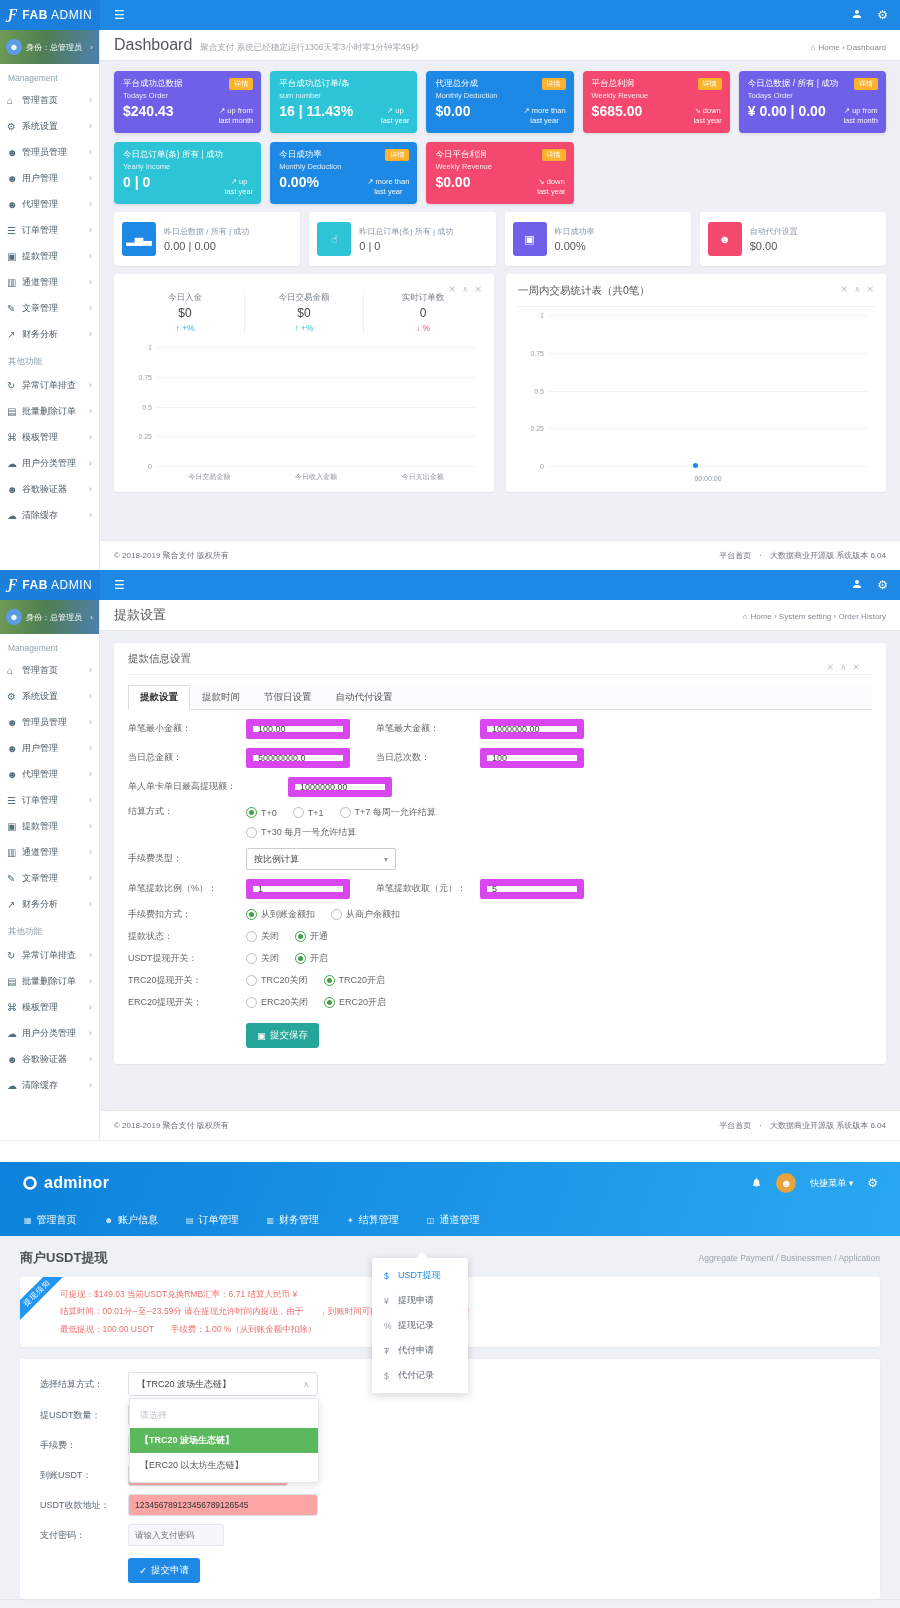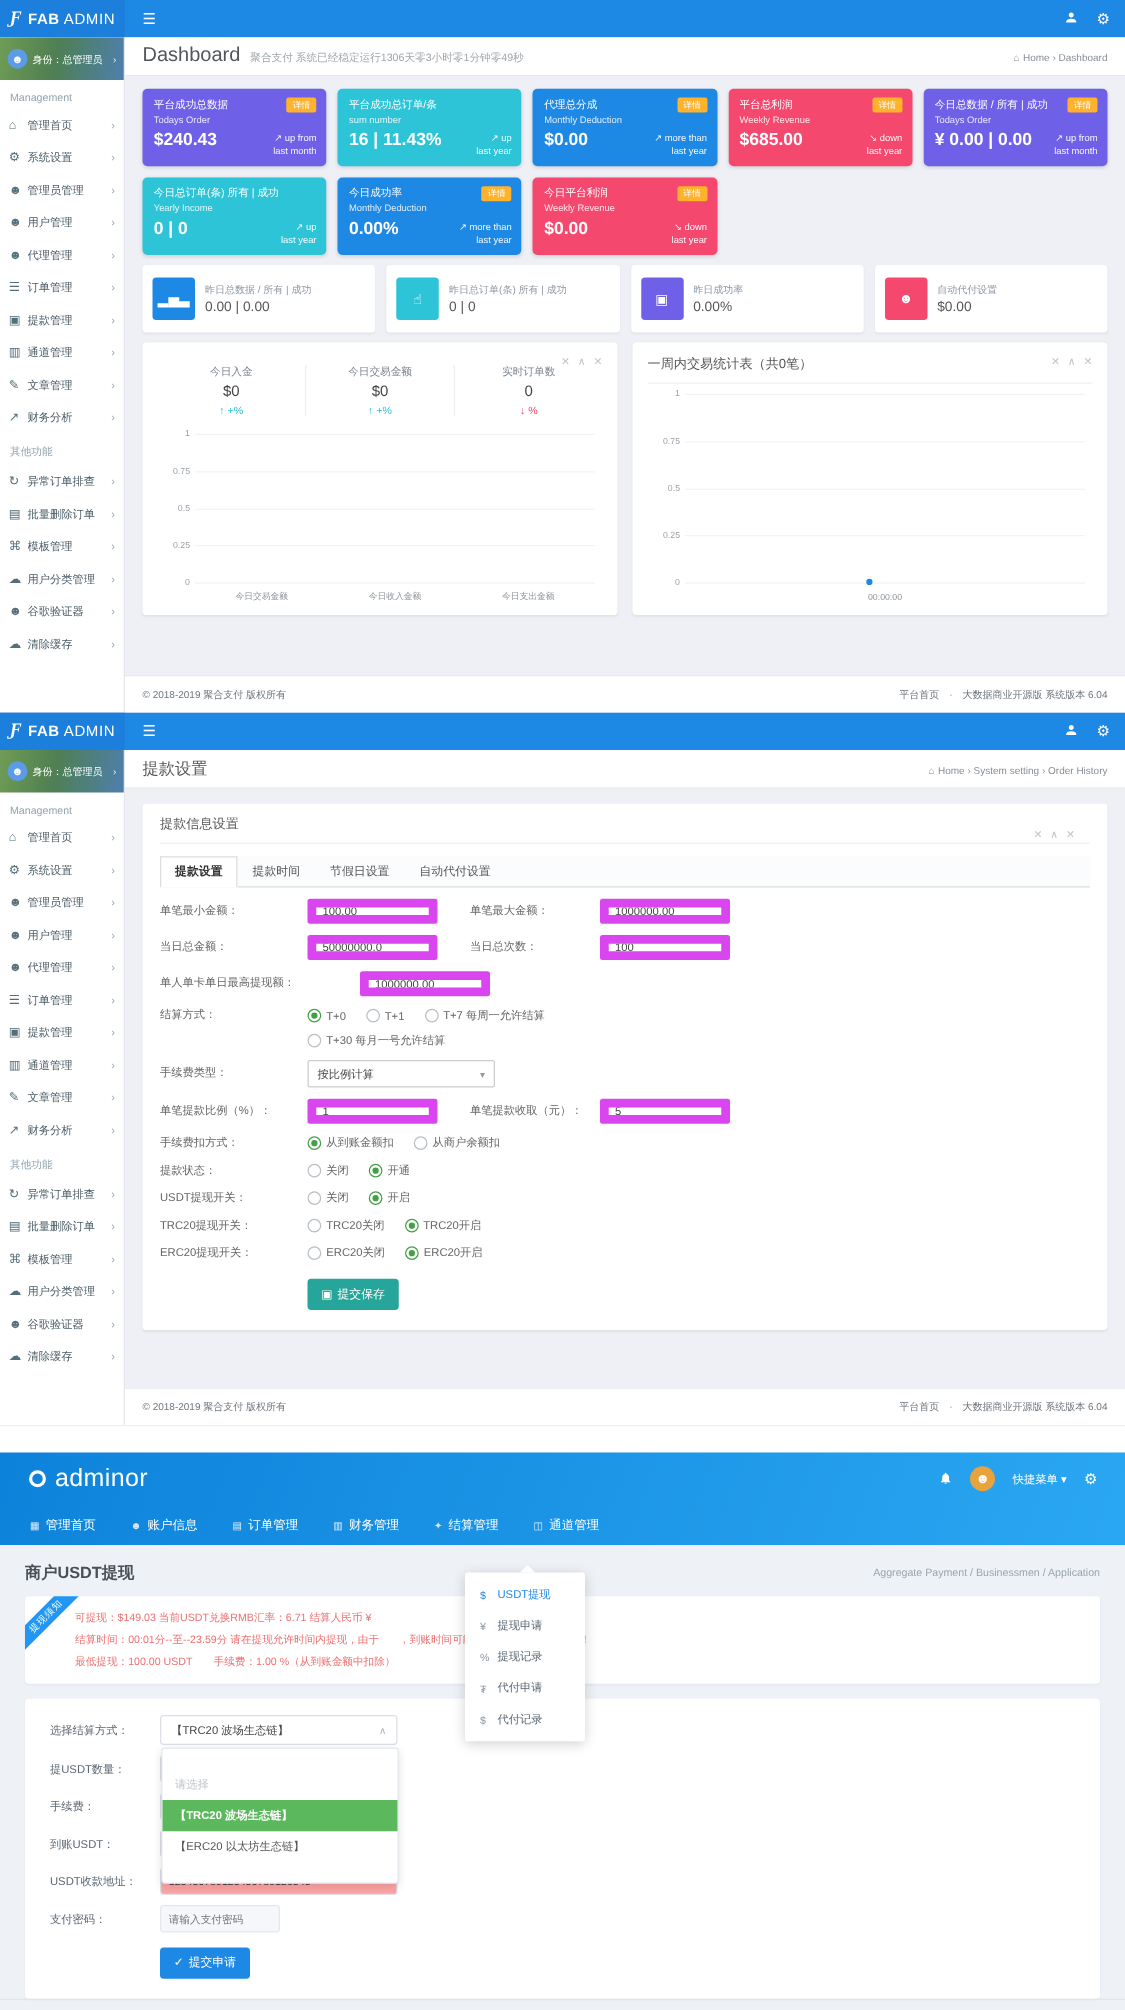--- a/index.html
+++ b/index.html
@@ -41,21 +41,21 @@
   .crumb{margin-left:auto;font-size:8px;color:#868e96;white-space:nowrap}
   .crumb .h{margin-right:3px}
   .fab-content{padding:10px 14px 0;flex:1;display:flex;flex-direction:column;min-height:0}
   .cards{display:grid;grid-template-columns:repeat(5,1fr);gap:9px;margin-bottom:8px}
   .scard{border-radius:4px;color:#fff;padding:7px 9px;height:62px;position:relative;cursor:pointer;box-shadow:0 1px 3px rgba(0,0,0,.12)}
   .scard .t{font-size:8.5px;white-space:nowrap;overflow:hidden}
   .scard .sub{font-size:7.5px;opacity:.85;margin-top:1px;white-space:nowrap}
   .scard .val{font-size:14px;font-weight:bold;margin-top:3px;white-space:nowrap}
   .badge{position:absolute;top:7px;right:8px;background:#ffb22b;color:#fff;font-size:7px;padding:1px 5px;border-radius:2px}
   .badge:empty{display:none}
-  .trend{position:absolute;right:8px;bottom:7px;text-align:right;font-size:7.5px;line-height:1.35;opacity:.95}
+  .trend{position:absolute;right:8px;bottom:7px;text-align:center;font-size:7.5px;line-height:1.35;opacity:.95}
   .purple{background:#6f60e8}.teal{background:#2cc4d6}.blue{background:#1e88e5}.pink{background:#f4486e}
   .minis{display:grid;grid-template-columns:repeat(4,1fr);gap:9px;margin-bottom:8px}
   .mini{background:#fff;border-radius:3px;padding:8px;display:flex;align-items:center;gap:8px;height:54px;box-shadow:0 1px 2px rgba(0,0,0,.06)}
   .mini-ic{width:34px;height:34px;border-radius:3px;display:flex;align-items:center;justify-content:center;color:#fff;font-size:11px;flex:none}
   .mini-tx{min-width:0}
   .mini-lb{font-size:8px;color:#8b98a5;white-space:nowrap;overflow:hidden}
   .mini-val{font-size:11px;color:#555;margin-top:3px}
   .panels{display:grid;grid-template-columns:1fr 1fr;gap:12px}
   .panel{background:#fff;border-radius:3px;padding:10px 12px;height:218px;position:relative;box-shadow:0 1px 2px rgba(0,0,0,.06);display:flex;flex-direction:column}
   .panel-h{font-size:10.5px;color:#555;padding-bottom:8px;border-bottom:1px solid #f0f0f0}
@@ -95,21 +95,21 @@
   .radio.on{border-color:#43a047}
   .radio.on::after{content:'';position:absolute;left:2px;top:2px;right:2px;bottom:2px;border-radius:50%;background:#43a047}
   .fselect{width:150px;height:22px;border:1px solid #ccc;border-radius:2px;display:flex;align-items:center;padding:0 7px;background:#fff;cursor:pointer;color:#444}
   .fselect .car{margin-left:auto;color:#999;font-size:8px}
   .btn-save{margin:14px 0 2px 118px;display:inline-flex;align-items:center;gap:4px;background:#26a69a;color:#fff;border:none;font-size:9.5px;padding:6px 11px;border-radius:3px;cursor:pointer;font-family:inherit}
 
   
   .s3gap{height:22px;background:#fff;border-top:1px solid #eee;flex:none}
   .a-head{background:linear-gradient(110deg,#0d82da,#2aa7f2);color:#fff;flex:none;position:relative;z-index:30}
   .a-logorow{height:42px;display:flex;align-items:center;padding:0 22px}
-  .a-logo{display:flex;align-items:center;gap:6px;font-size:20px;font-weight:normal;letter-spacing:.3px}
+  .a-logo{display:flex;align-items:center;gap:6px;font-size:16px;font-weight:bold;letter-spacing:.3px}
   .a-right{margin-left:auto;display:flex;align-items:center;gap:14px;font-size:9px}
   .a-avatar{width:20px;height:20px;border-radius:50%;background:#e8a33d;display:flex;align-items:center;justify-content:center;font-size:11px}
   .a-nav{height:32px;display:flex;align-items:center;gap:28px;padding:0 24px;font-size:10px}
   .a-nav-item{display:flex;align-items:center;gap:5px;cursor:pointer;position:relative;height:100%}
   .a-nav-item .ic{font-size:8px;opacity:.85}
   .a-dd{position:absolute;top:calc(100% + 7px);left:-16px;width:96px;background:#fff;box-shadow:0 2px 10px rgba(0,0,0,.18);border-radius:2px;padding:5px 0;color:#5a6772;z-index:40}
   .a-dd::before{content:'';position:absolute;top:-6px;left:44px;border:6px solid transparent;border-top:none;border-bottom:6px solid #fff}
   .a-dd-item{display:flex;align-items:center;gap:6px;padding:6px 12px;font-size:9px;cursor:pointer;white-space:nowrap}
   .a-dd-item .ic{width:8px;color:#8b98a5;font-size:8.5px}
   .a-dd-item.active{color:#1e88e5}
@@ -122,21 +122,21 @@
   .ribbon{position:absolute;left:-28px;top:9px;transform:rotate(-45deg);background:#2196f3;color:#fff;font-size:7.5px;padding:2px 28px;letter-spacing:1px}
   .nline{font-size:8.5px;color:#ee6f6f;line-height:2.05;white-space:nowrap}
   .sp150{display:inline-block;width:150px}
   .sp16{display:inline-block;width:16px}
   .a-card{background:#fff;border-radius:3px;margin-top:12px;padding:13px 20px 16px;box-shadow:0 1px 2px rgba(0,0,0,.05)}
   .arow{display:flex;align-items:center;margin-top:8px;font-size:9px;color:#5a6772}
   .arow:first-child{margin-top:0}
   .alabel{width:88px;flex:none}
   .aselect{width:190px;height:24px;border:1px solid #dcdfe6;border-radius:3px;display:flex;align-items:center;padding:0 8px;background:#fff;cursor:pointer;color:#444;position:relative}
   .aselect .car{margin-left:auto;color:#b0b6bd;font-size:8px}
-  .sel-dd{position:absolute;top:calc(100% + 3px);left:0;width:190px;background:#fff;border:1px solid #e4e7ed;border-radius:3px;box-shadow:0 2px 8px rgba(0,0,0,.12);padding:16px 0;z-index:20}
+  .sel-dd{position:absolute;top:calc(100% + 3px);left:0;width:190px;background:#fff;border:1px solid #e4e7ed;border-radius:3px;box-shadow:0 2px 8px rgba(0,0,0,.12);padding:4px 0;z-index:20}
   .sel-opt{padding:6px 10px;font-size:9px;color:#555;cursor:pointer;white-space:nowrap}
   .sel-opt.muted{color:#bfc6cc}
   .sel-opt.selected{background:#5cb85c;color:#fff;font-weight:bold}
   .ainput{height:22px;width:160px;border:1px solid #dcdfe6;border-radius:3px;padding:0 6px;font-size:8.5px;color:#333;background:#fca5a5}
   .ainput.dis{background:#f5f7fa;border-color:#e4e7ed;color:#c0c4cc;width:96px}
   .btn-apply{margin:12px 0 0 88px;display:inline-flex;align-items:center;gap:4px;background:#1e88e5;color:#fff;border:none;font-size:9.5px;padding:6px 11px;border-radius:3px;cursor:pointer;font-family:inherit}
   .a-footer{margin-top:auto;border-top:1px solid #e2e6ea;padding:11px 0;text-align:center;font-size:8.5px;color:#9aa4ad;flex:none}
 </style>
 </head>
 <body>

